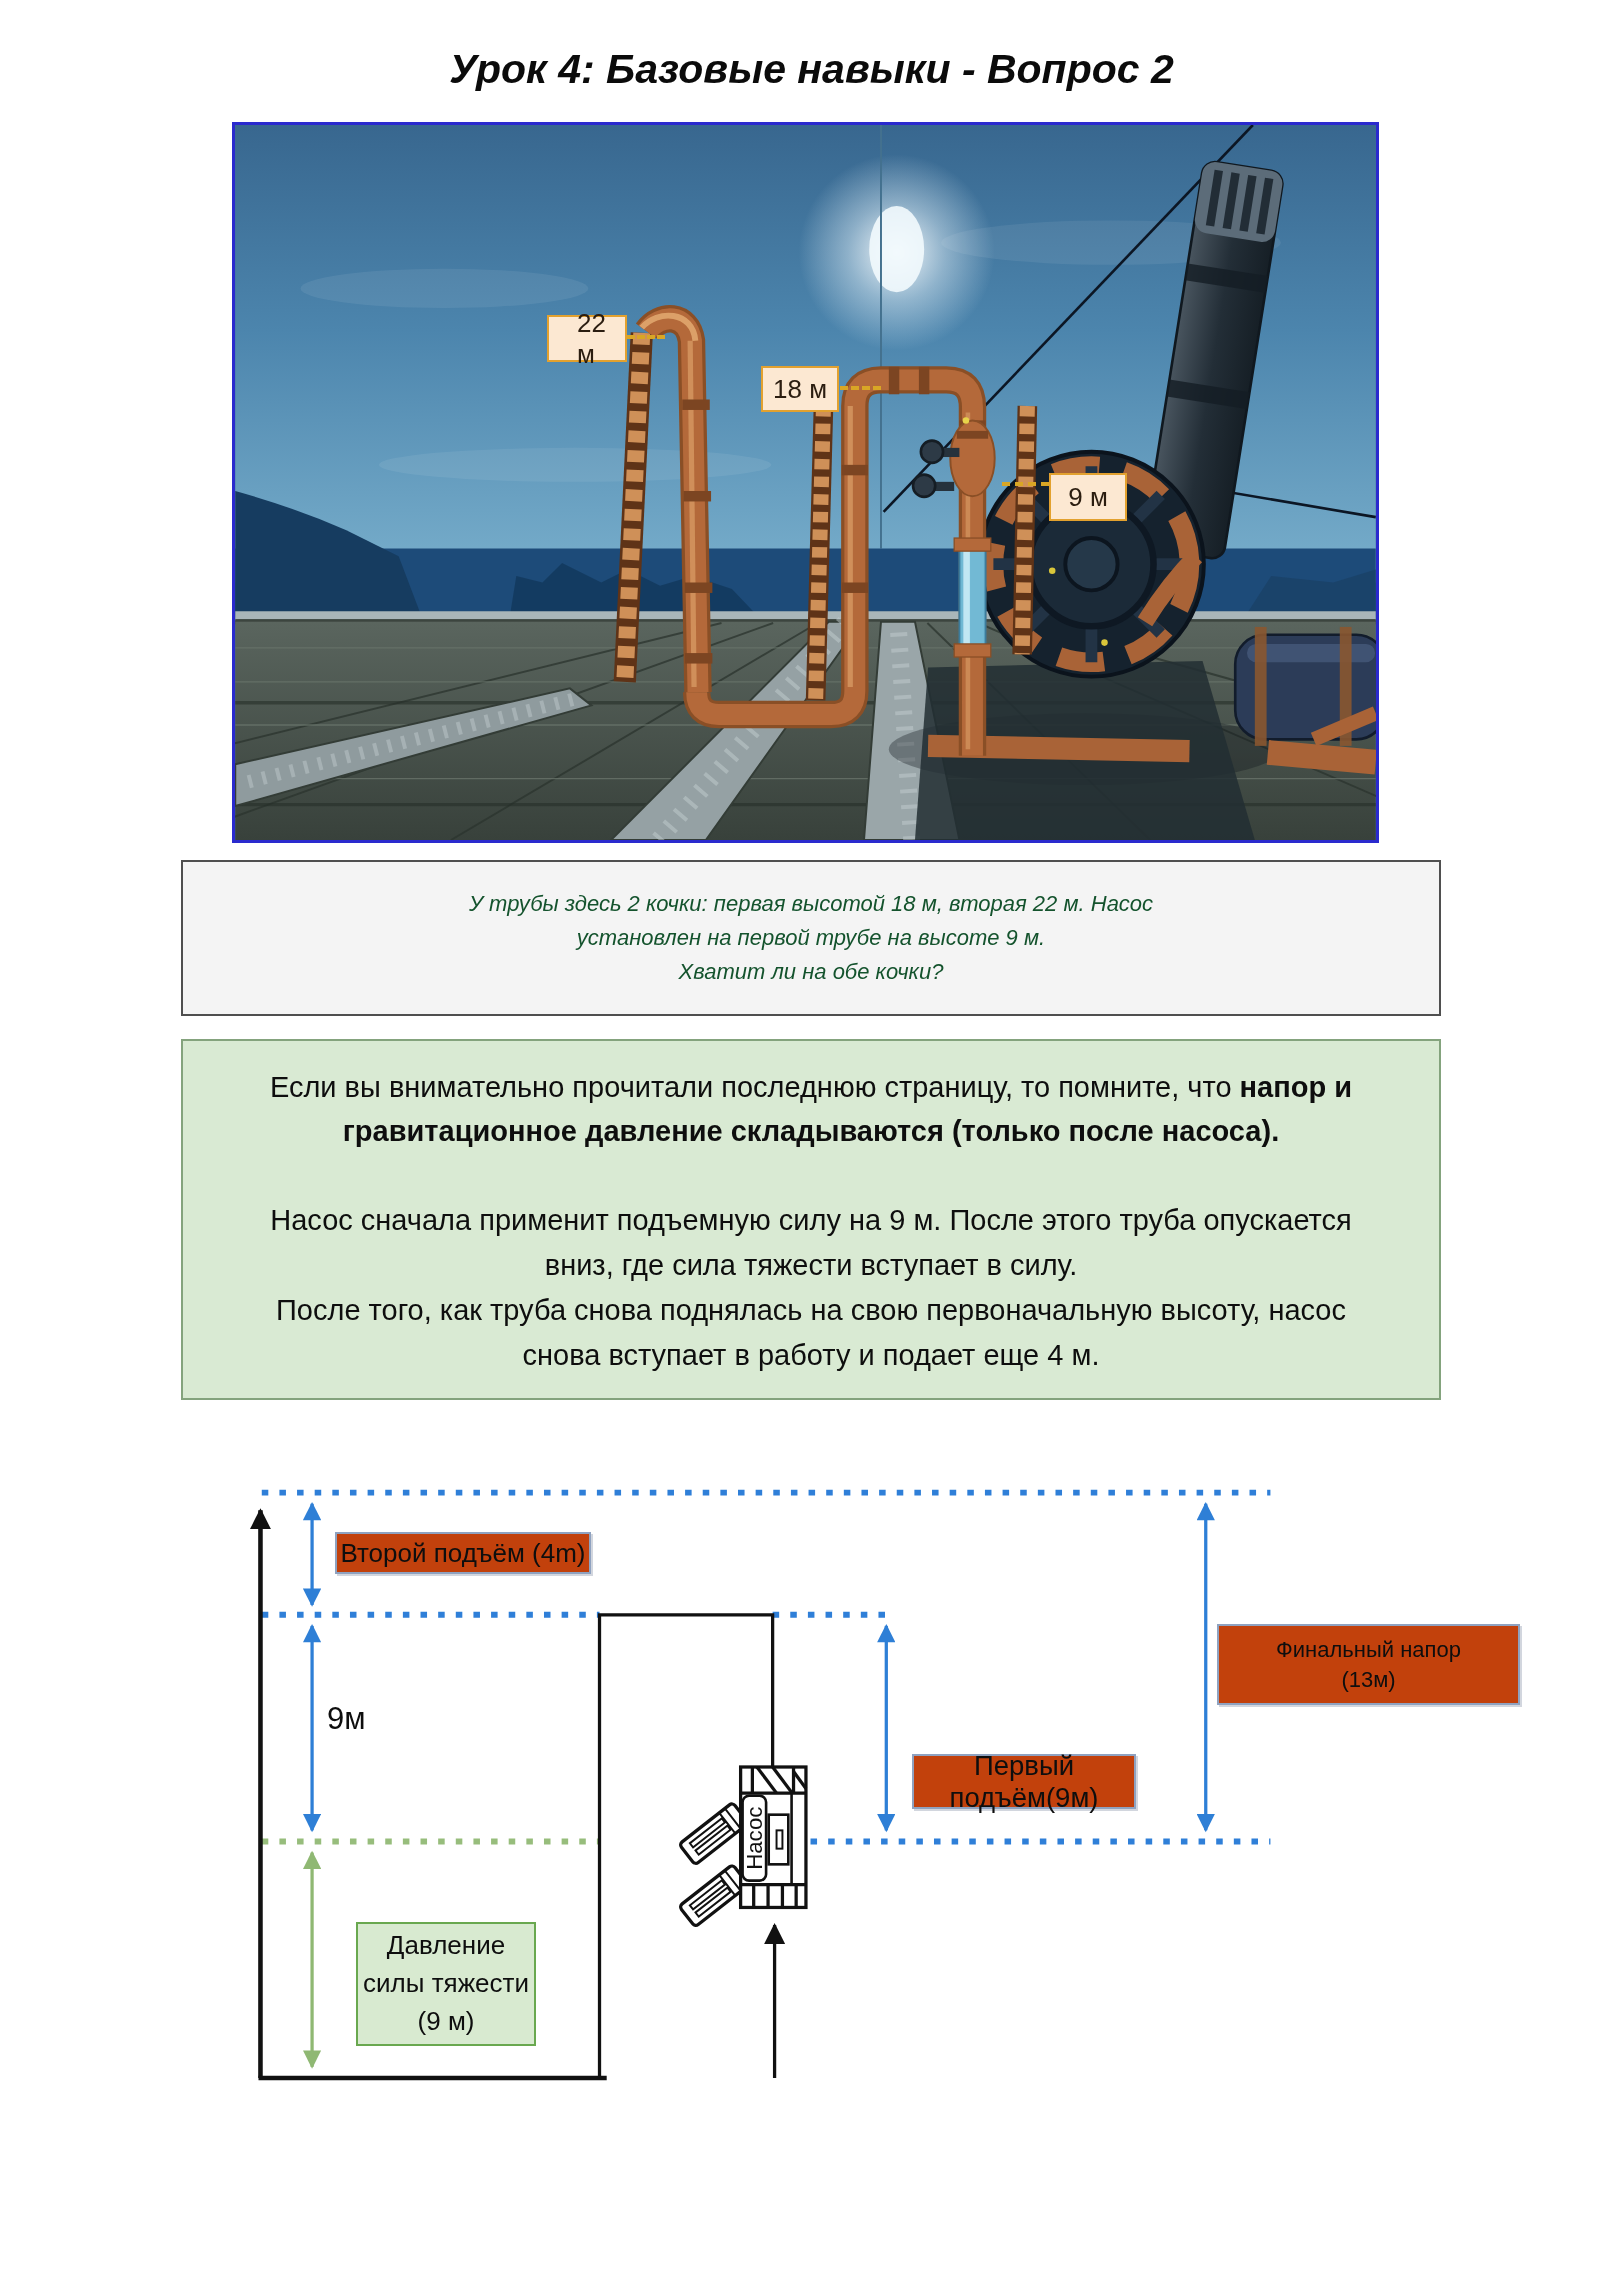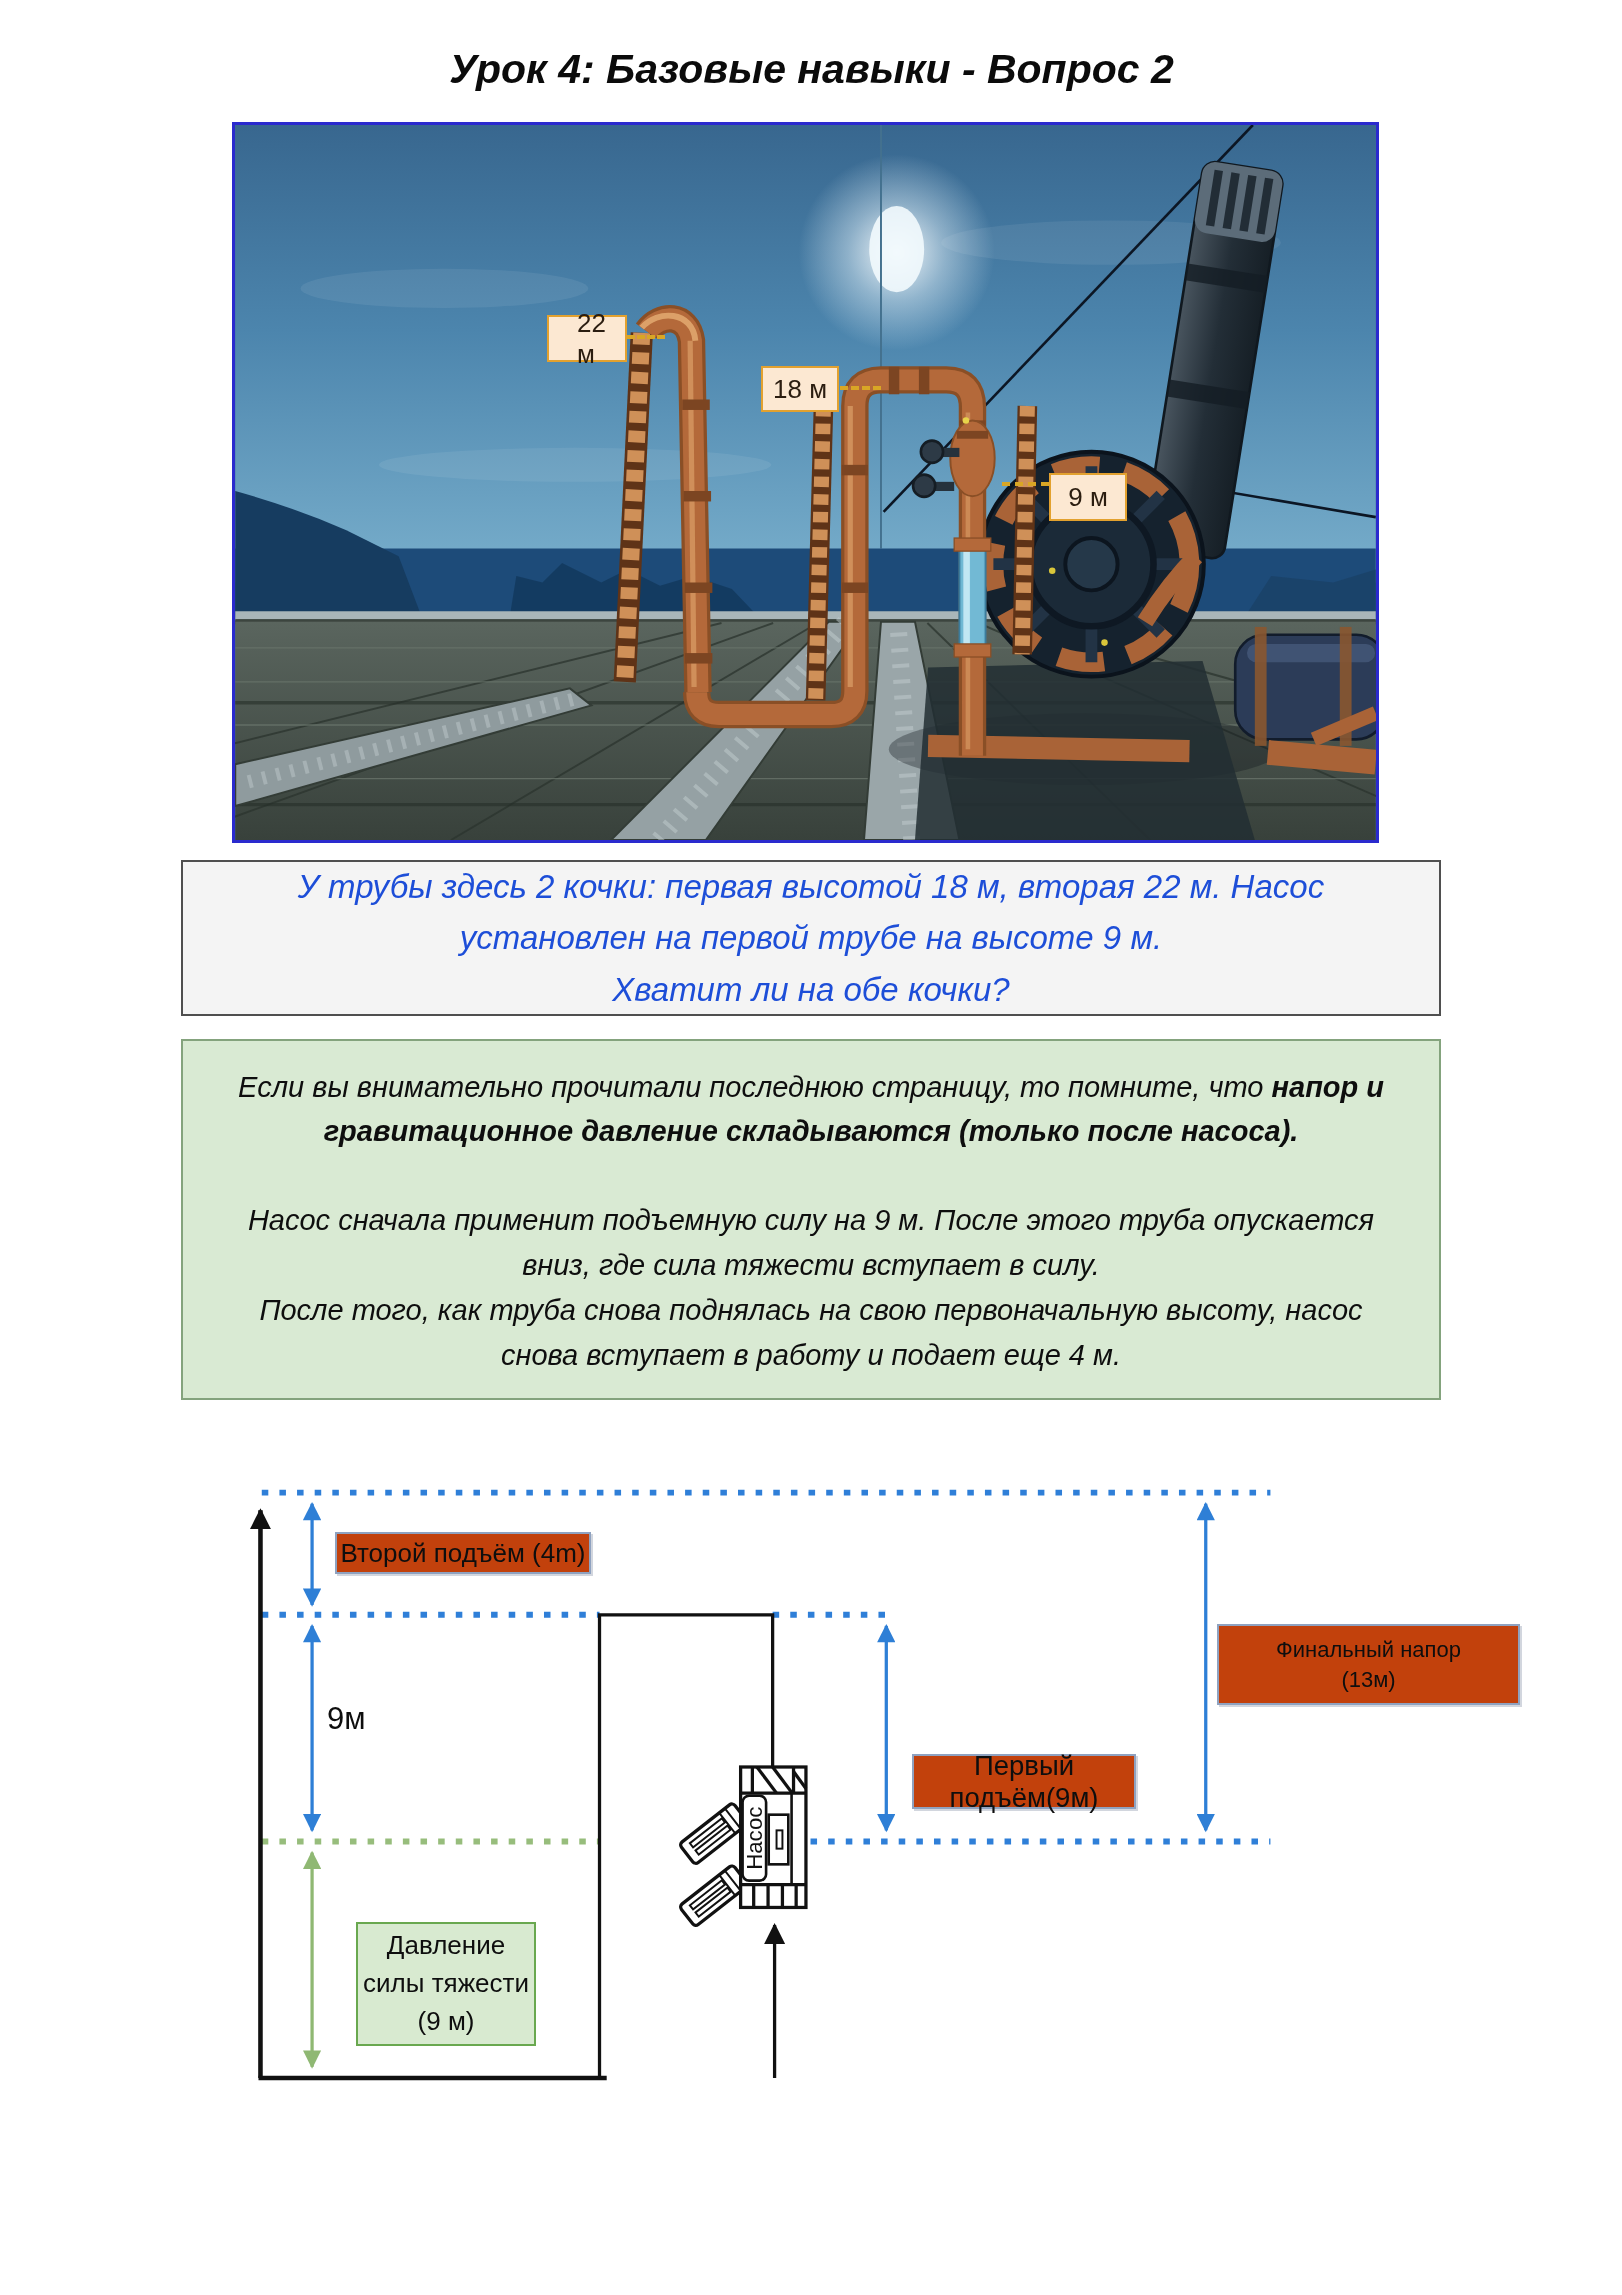--- a/index.html
+++ b/index.html
@@ -16,25 +16,25 @@
   .shot-frame svg{position:absolute;left:0;top:0;}
   .pipe-label{position:absolute;display:flex;align-items:center;justify-content:center;
               background:#fce8d2;border:2.6px solid #e2a12f;font-size:26px;color:#2b1d10;
               box-sizing:border-box;z-index:5;}
   .leader{position:absolute;height:0;border-top:4.6px dashed #d9a625;z-index:4;}
 
   
   .question-box{position:absolute;left:181px;top:860px;width:1260px;height:156px;
                 background:#f4f4f4;border:2.6px solid #4f4f4f;box-sizing:border-box;
                 display:flex;align-items:center;justify-content:center;text-align:center;
-                font-style:italic;font-size:33px;line-height:1.55;color:#1d4ed8;}
+                font-style:italic;font-size:22px;line-height:1.55;color:#14532d;}
   .explain-box{position:absolute;left:181px;top:1039px;width:1260px;height:361px;
                background:#d9ead3;border:2px solid #84a37d;box-sizing:border-box;
                padding:23.5px 30px 0;font-size:29px;line-height:1.55;text-align:center;color:#0e0e0e;}
-  .explain-box p{margin:0;font-style:italic;}
+  .explain-box p{margin:0;}
   .gap{height:44px;}
   .concl{font-style:italic;}
 
   
   .diagram-svg{position:absolute;left:0;top:1458px;}
   .box-label{position:absolute;display:flex;align-items:center;justify-content:center;
              background:#c2410c;border:2.6px solid #8fa2c0;box-shadow:2px 2px 0 rgba(125,138,160,.35);
              font-size:26px;color:#0e0e0e;text-align:center;box-sizing:border-box;z-index:6;}
   .gravity-label{background:#d8ead0;border:2.6px solid #69a84f;box-shadow:none;line-height:1.45;}
   .plain-label{position:absolute;font-size:31px;color:#0e0e0e;z-index:6;}

